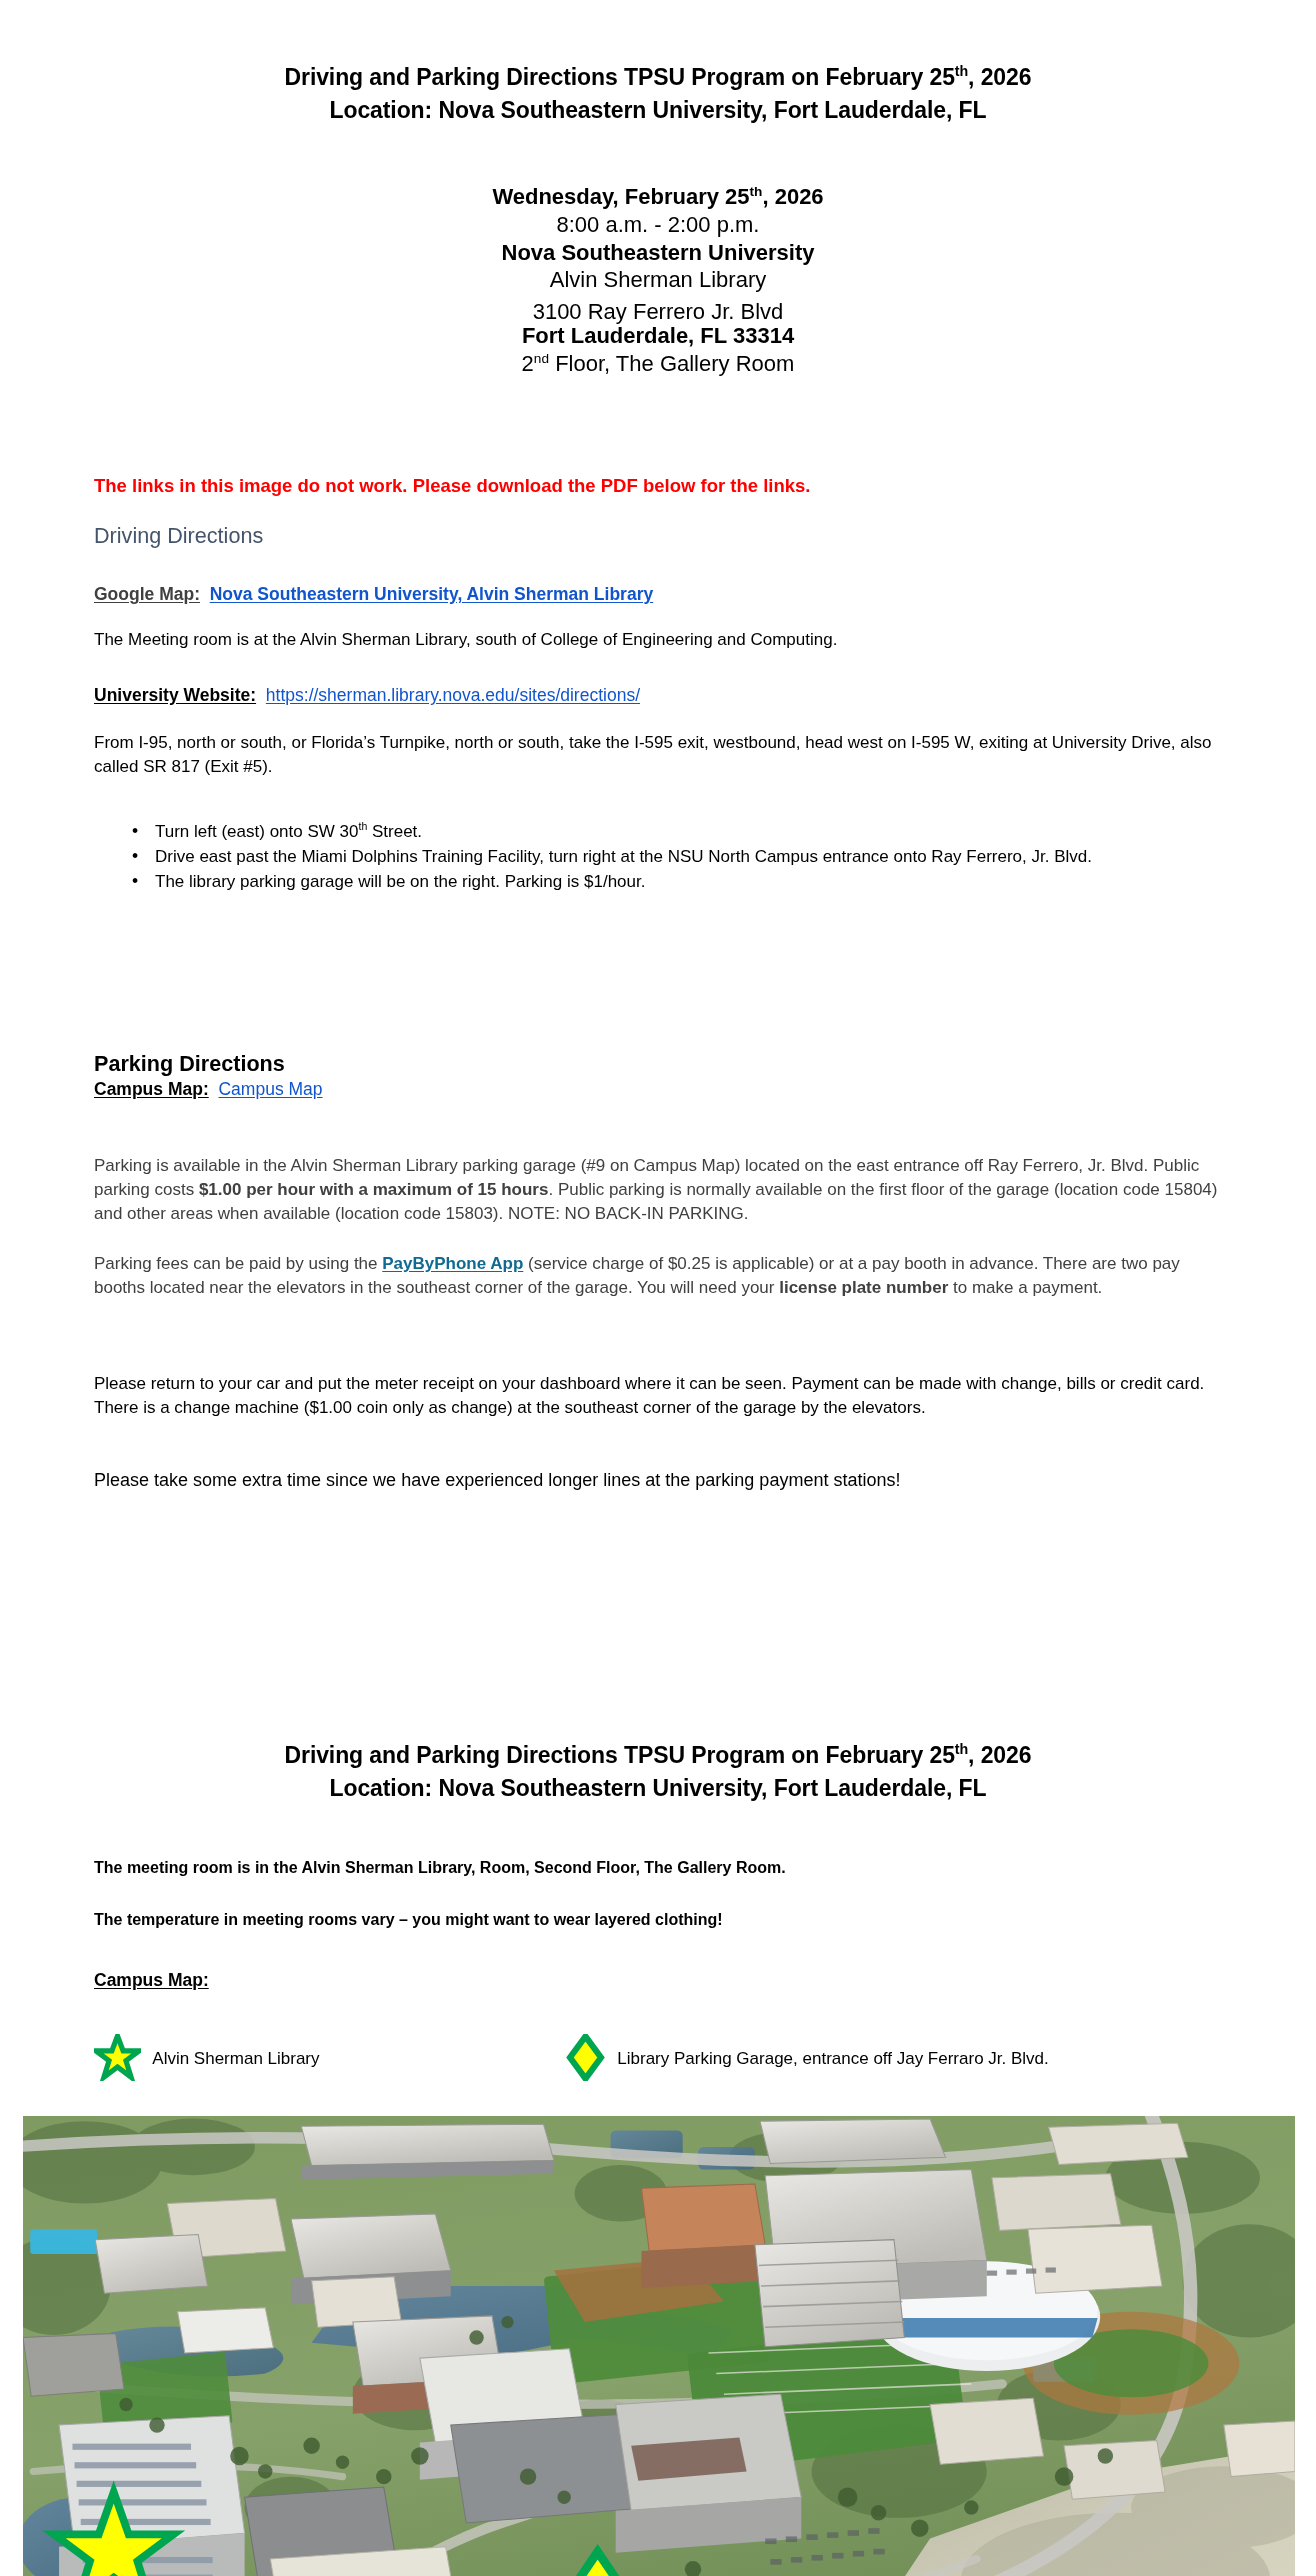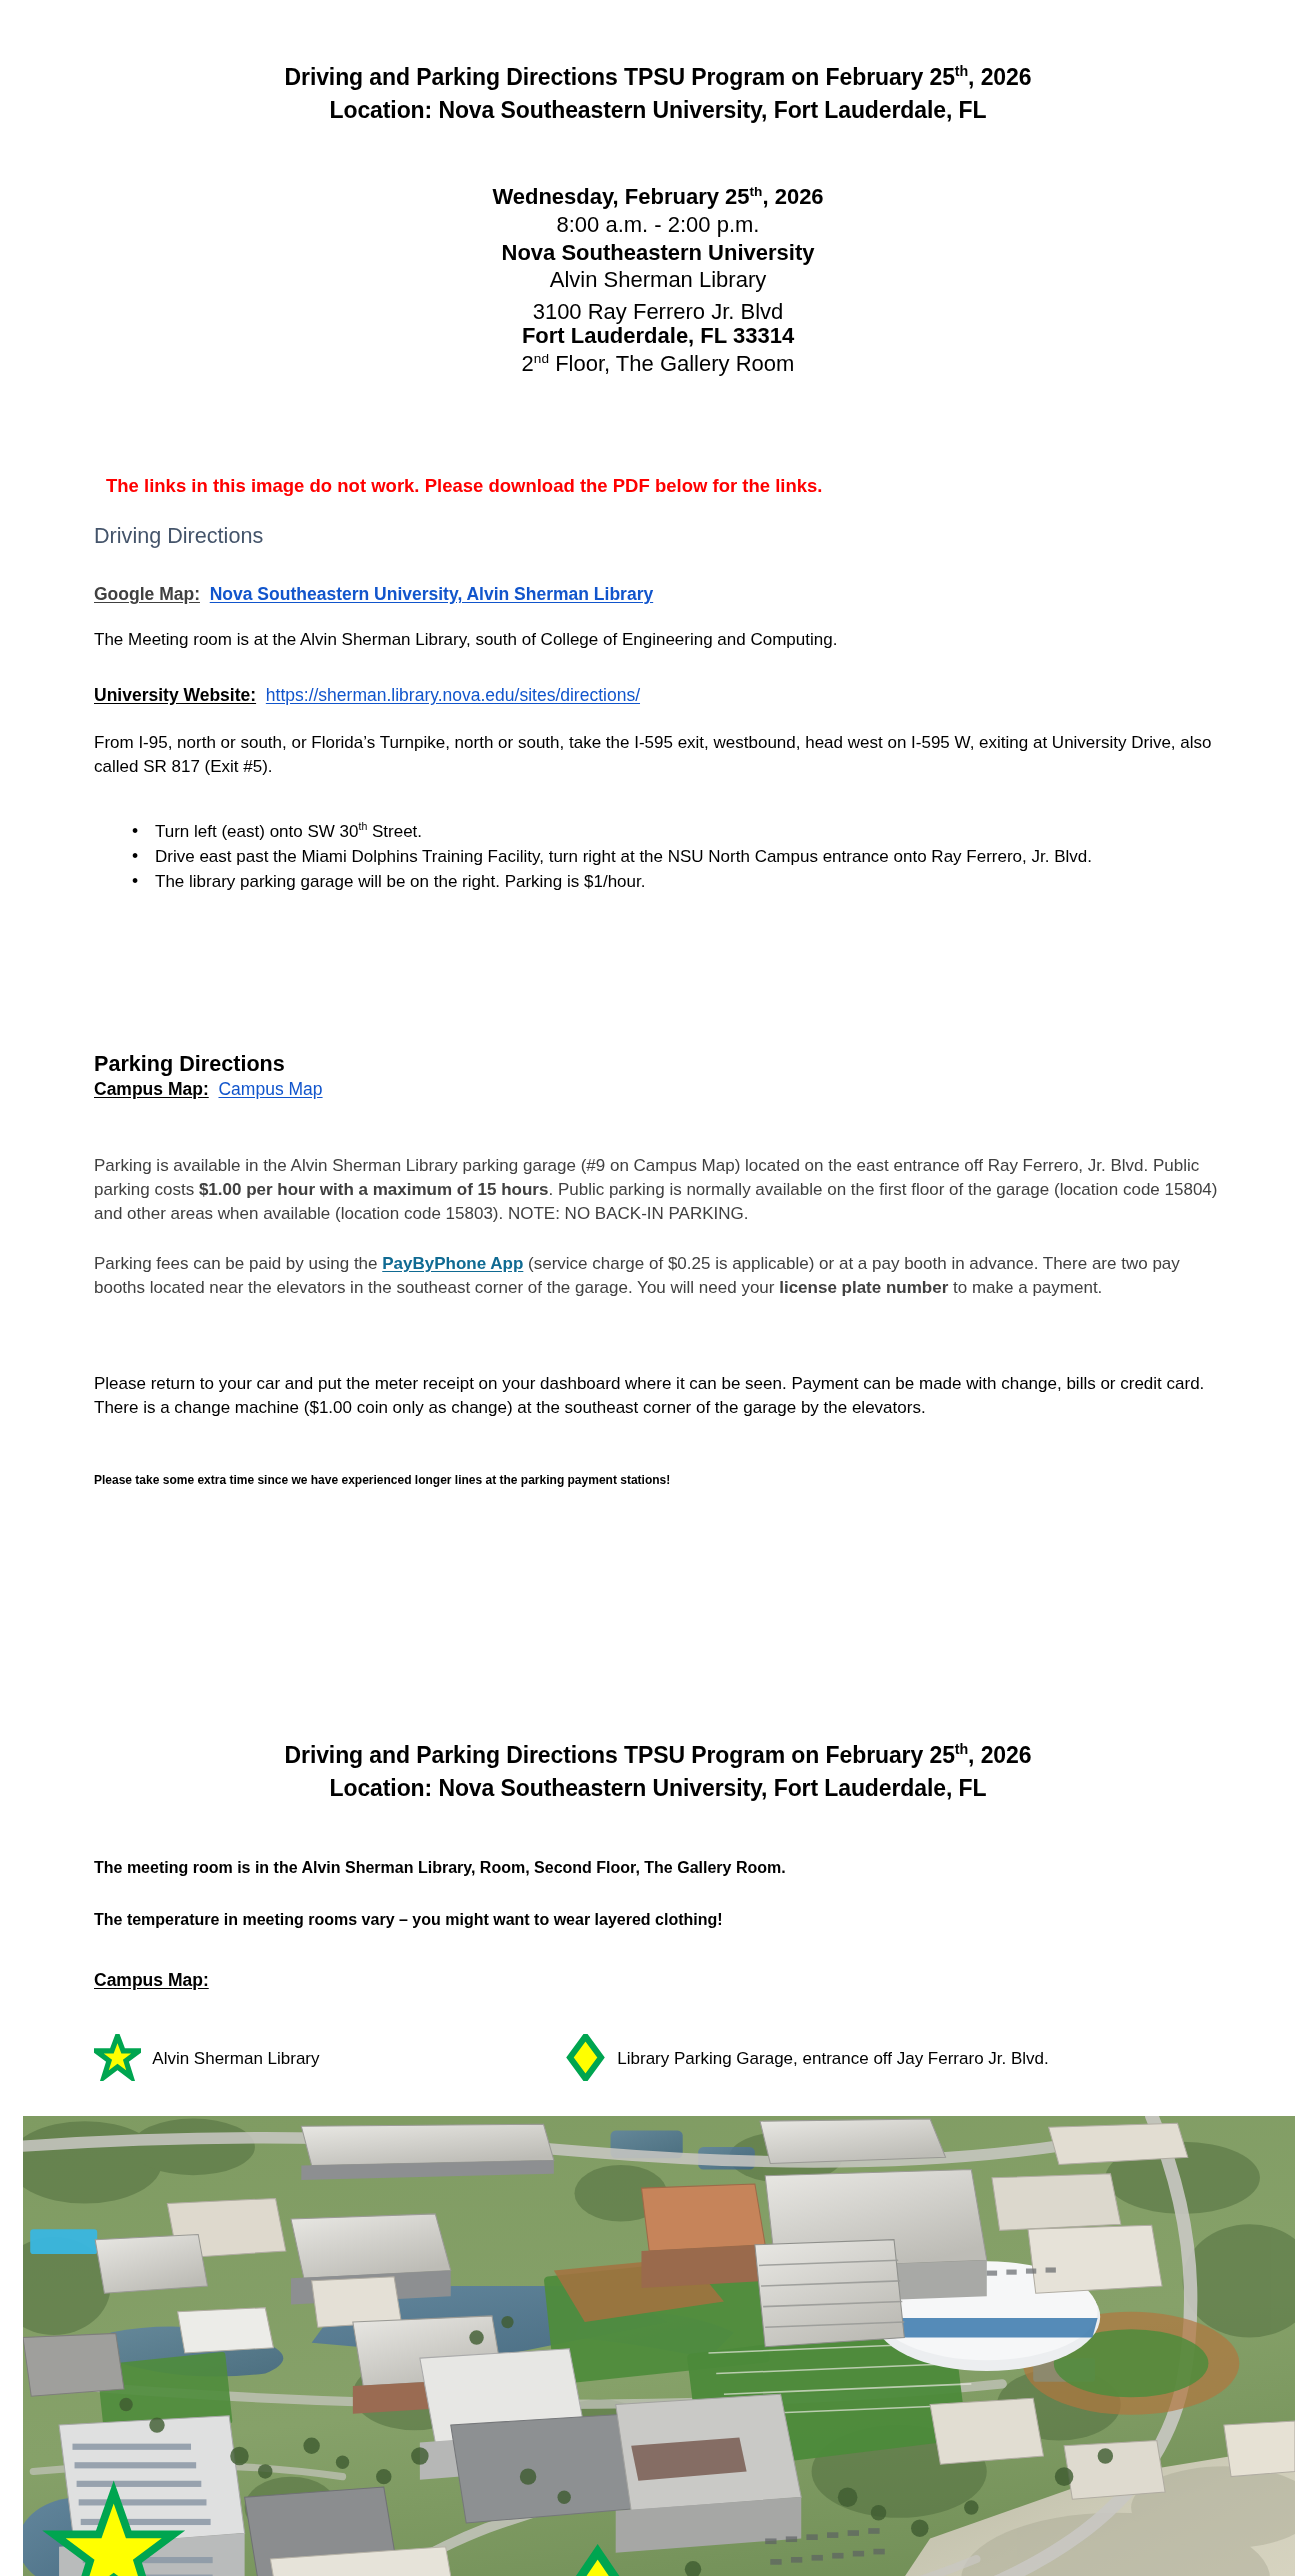--- a/index.html
+++ b/index.html
@@ -103,23 +103,23 @@
     line-height: 24px;
   }
   .p-gray {
     color: #404040;
     font-size: 17px;
     line-height: 24px;
   }
   .p-gray b, .p-black b { font-weight: bold; }
   .p-bold-black {
     color: #000000;
-    font-size: 12px;
+    font-size: 18px;
     line-height: 24px;
-    font-weight: bold;
+    font-weight: normal;
   }
   .lnkrow { font-size: 17.5px; line-height: 24px; }
 
   
   ul.bul {
     margin: 0;
     padding: 0 0 0 61px;
     list-style: none;
   }
   ul.bul li {
@@ -204,21 +204,21 @@
   </div>
   <div class="col block-center" style="top:266px;">Alvin Sherman Library</div>
   <div class="col block-center" style="top:298px;">3100 Ray Ferrero Jr. Blvd</div>
   <div class="col block-center" style="top:322px;">
     <span class="b">Fort Lauderdale, FL 33314</span>
   </div>
   <div class="col block-center" style="top:350px;">
     <span>2</span><sup>nd</sup><span> Floor, The Gallery Room</span>
   </div>
 
-  <div class="col warn" style="top:474px;margin-left:12px;">The links in this image do not work. Please download the PDF below for the links.</div>
+  <div class="col warn" style="top:474px;">The links in this image do not work. Please download the PDF below for the links.</div>
 
   <div class="col h2-gray" style="top:522px;">Driving Directions</div>
 
   <div class="col lnkrow" style="top:582px;">
     <span class="lbl-gray-ul">Google Map:</span>
     <span>&nbsp;</span><a class="lnk lnk-bold" href="#">Nova Southeastern University, Alvin Sherman Library</a>
   </div>
 
   <div class="col lnkrow" style="top:683px;">
     <span class="lbl-black-ul">University Website:</span>

